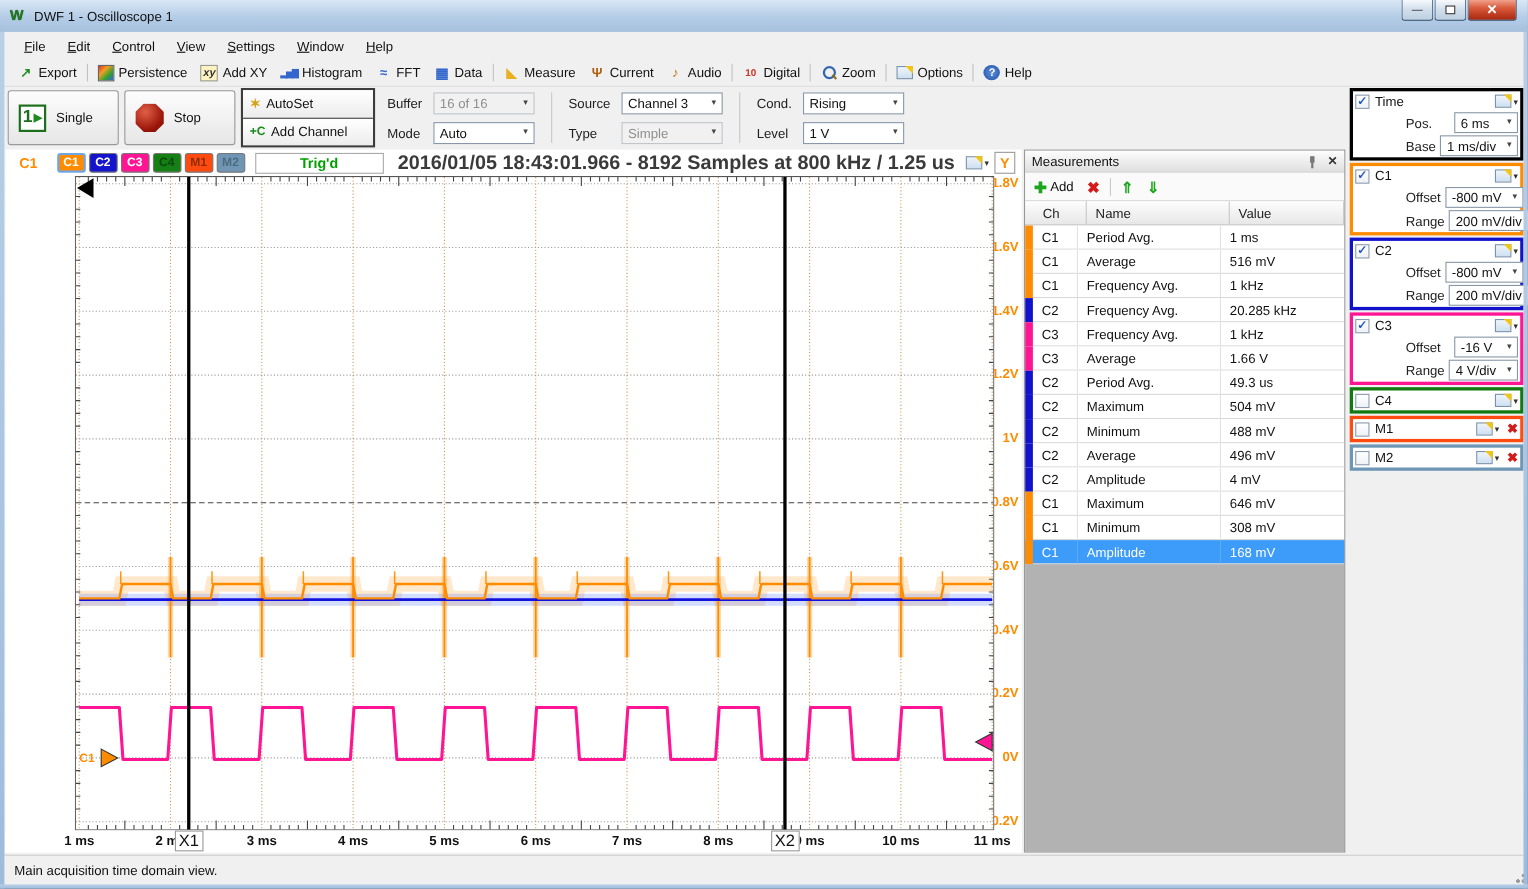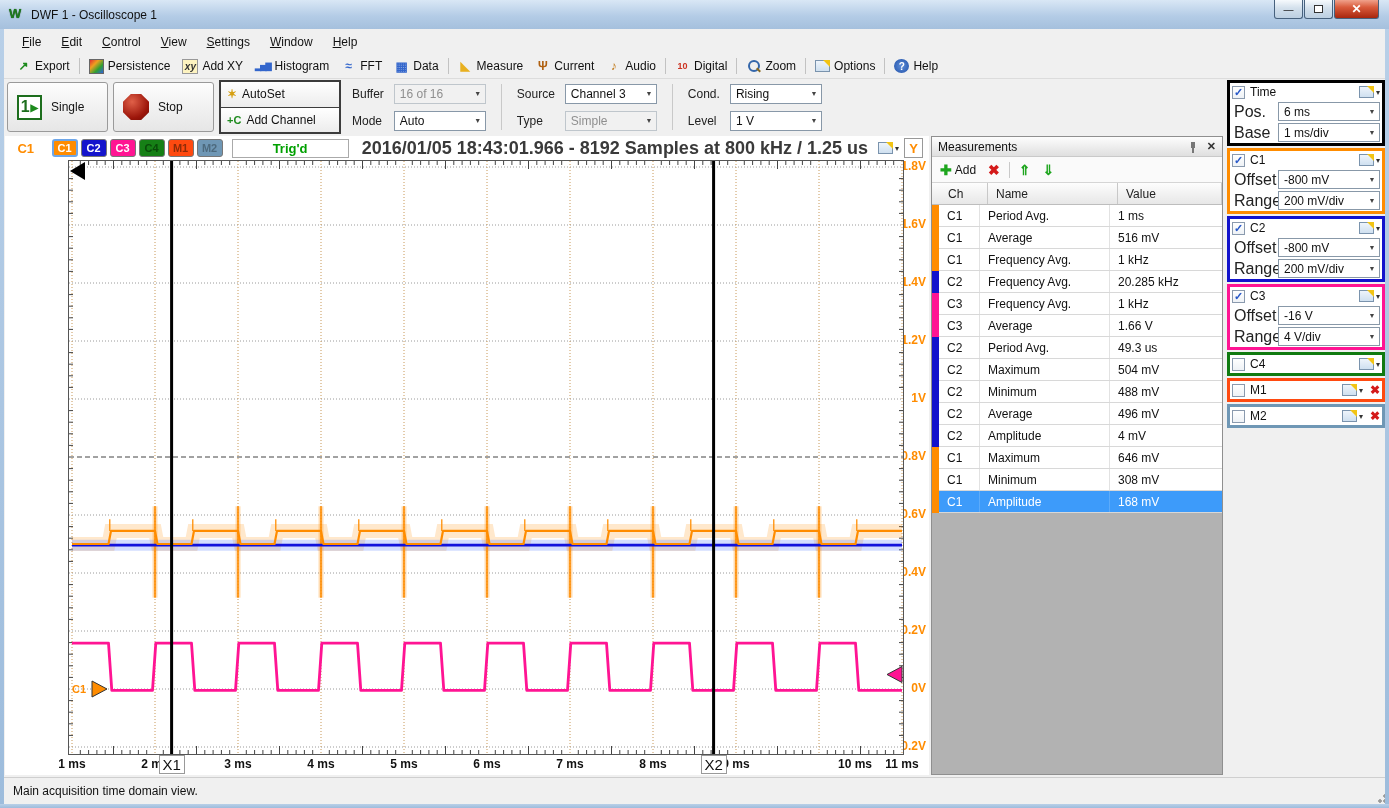--- a/index.html
+++ b/index.html
@@ -115,21 +115,21 @@
 
   
   .right-panel{position:absolute;top:80px;left:1227px;width:158px;height:696px;background:#f0f0f0;}
   .group{border:3px solid #000;background:#fff;margin-bottom:2px;padding:0 2px;}
   .ghead{height:18px;display:flex;align-items:center;gap:5px;}
   .checkbox{width:13px;height:13px;border:1px solid #8a9aae;background:linear-gradient(#fff,#eef2f6);font-size:11px;line-height:11px;color:#2858c8;text-align:center;font-weight:bold;}
   .glabel{font-size:12px;color:#111;}
   .gspace{flex:1;}
   .gclose{color:#d41a1a;font-weight:bold;font-size:12px;margin-left:2px;}
   .grow{height:21px;display:flex;align-items:center;gap:4px;}
-  .grlabel{width:42px;font-size:16px;color:#222;padding-left:2px;}
+  .grlabel{width:42px;font-size:12px;color:#222;padding-left:2px;margin-left:44px;}
   .grow .combo{flex:1;height:19px;}
 
   
   .statusbar{position:absolute;top:777px;left:4px;width:1381px;height:27px;background:#f0f0f0;border-top:1px solid #cfcfcf;display:flex;align-items:center;padding:0 9px;font-size:12px;color:#111;}
   .grip{position:absolute;right:2px;bottom:2px;width:13px;height:13px;background:
     radial-gradient(circle at 11px 3px,#9a9a9a 1.5px,transparent 2px),
     radial-gradient(circle at 11px 8px,#9a9a9a 1.5px,transparent 2px),
     radial-gradient(circle at 6px 8px,#9a9a9a 1.5px,transparent 2px),
     radial-gradient(circle at 11px 13px,#9a9a9a 1.5px,transparent 2px),
     radial-gradient(circle at 6px 13px,#9a9a9a 1.5px,transparent 2px),
@@ -641,21 +641,21 @@
     <div class="xlabels" id="xlabels">
         <span class="xl" style="left: 67px;">1 ms</span>
         <span class="xl" style="left: 150px;">2 ms</span>
         <span class="xl" style="left: 233px;">3 ms</span>
         <span class="xl" style="left: 316px;">4 ms</span>
         <span class="xl" style="left: 399px;">5 ms</span>
         <span class="xl" style="left: 482px;">6 ms</span>
         <span class="xl" style="left: 565px;">7 ms</span>
         <span class="xl" style="left: 648px;">8 ms</span>
         <span class="xl" style="left: 731px;">9 ms</span>
-        <span class="xl" style="left: 850px;">10 ms</span>
+        <span class="xl" style="left: 814px;">10 ms</span>
         <span class="xl" style="left: 897px;">11 ms</span>
         <div class="cursor-box" style="left: 153.6px;">X1</div>
         <div class="cursor-box" style="left: 695.59px;">X2</div>
       </div>
   </div>
 
   <div class="meas-panel">
     <div class="meas-title">
       <span>Measurements</span>
       <span class="ph-space"></span>

